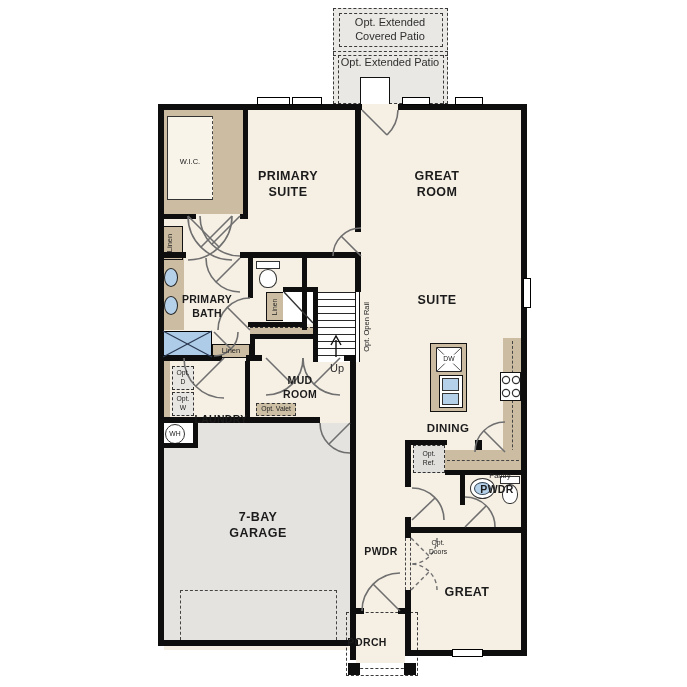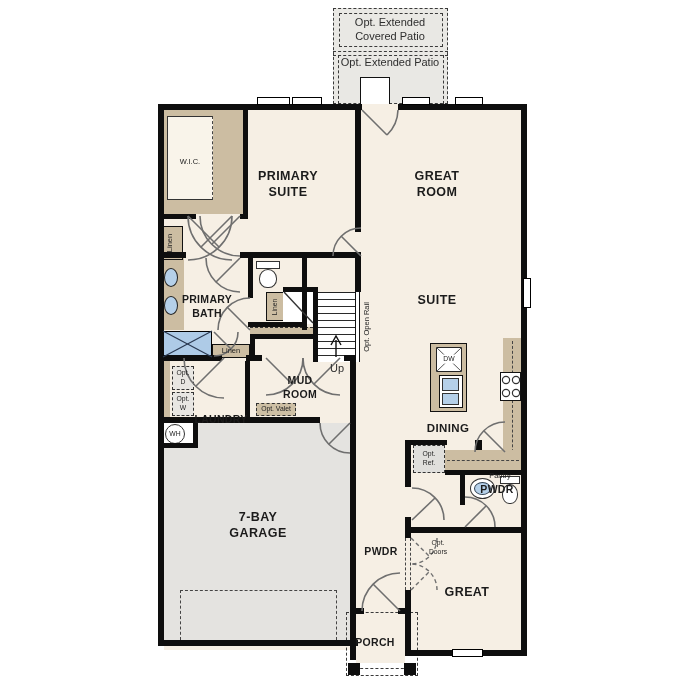--- a/index.html
+++ b/index.html
@@ -264,15 +264,15 @@
   <div class="lbl tiny" style="left:429px;top:459px;">Opt.
 Ref.</div>
   <div class="lbl sm" style="left:500px;top:476px;">Pantry</div>
   <div class="lbl rsm" style="left:497px;top:490px;">PWDR</div>
   <div class="lbl room" style="left:258px;top:525px;">7-BAY
 GARAGE</div>
   <div class="lbl rsm" style="left:381px;top:552px;">PWDR</div>
   <div class="lbl tiny" style="left:438px;top:548px;">Opt.
 Doors</div>
   <div class="lbl room" style="left:467px;top:592px;">GREAT</div>
-  <div class="lbl rsm" style="left:375px;top:643px;">PORCH</div>
+  <div class="lbl rsm" style="left:367px;top:643px;">PORCH</div>
 
 </div>
 
 </body></html>

